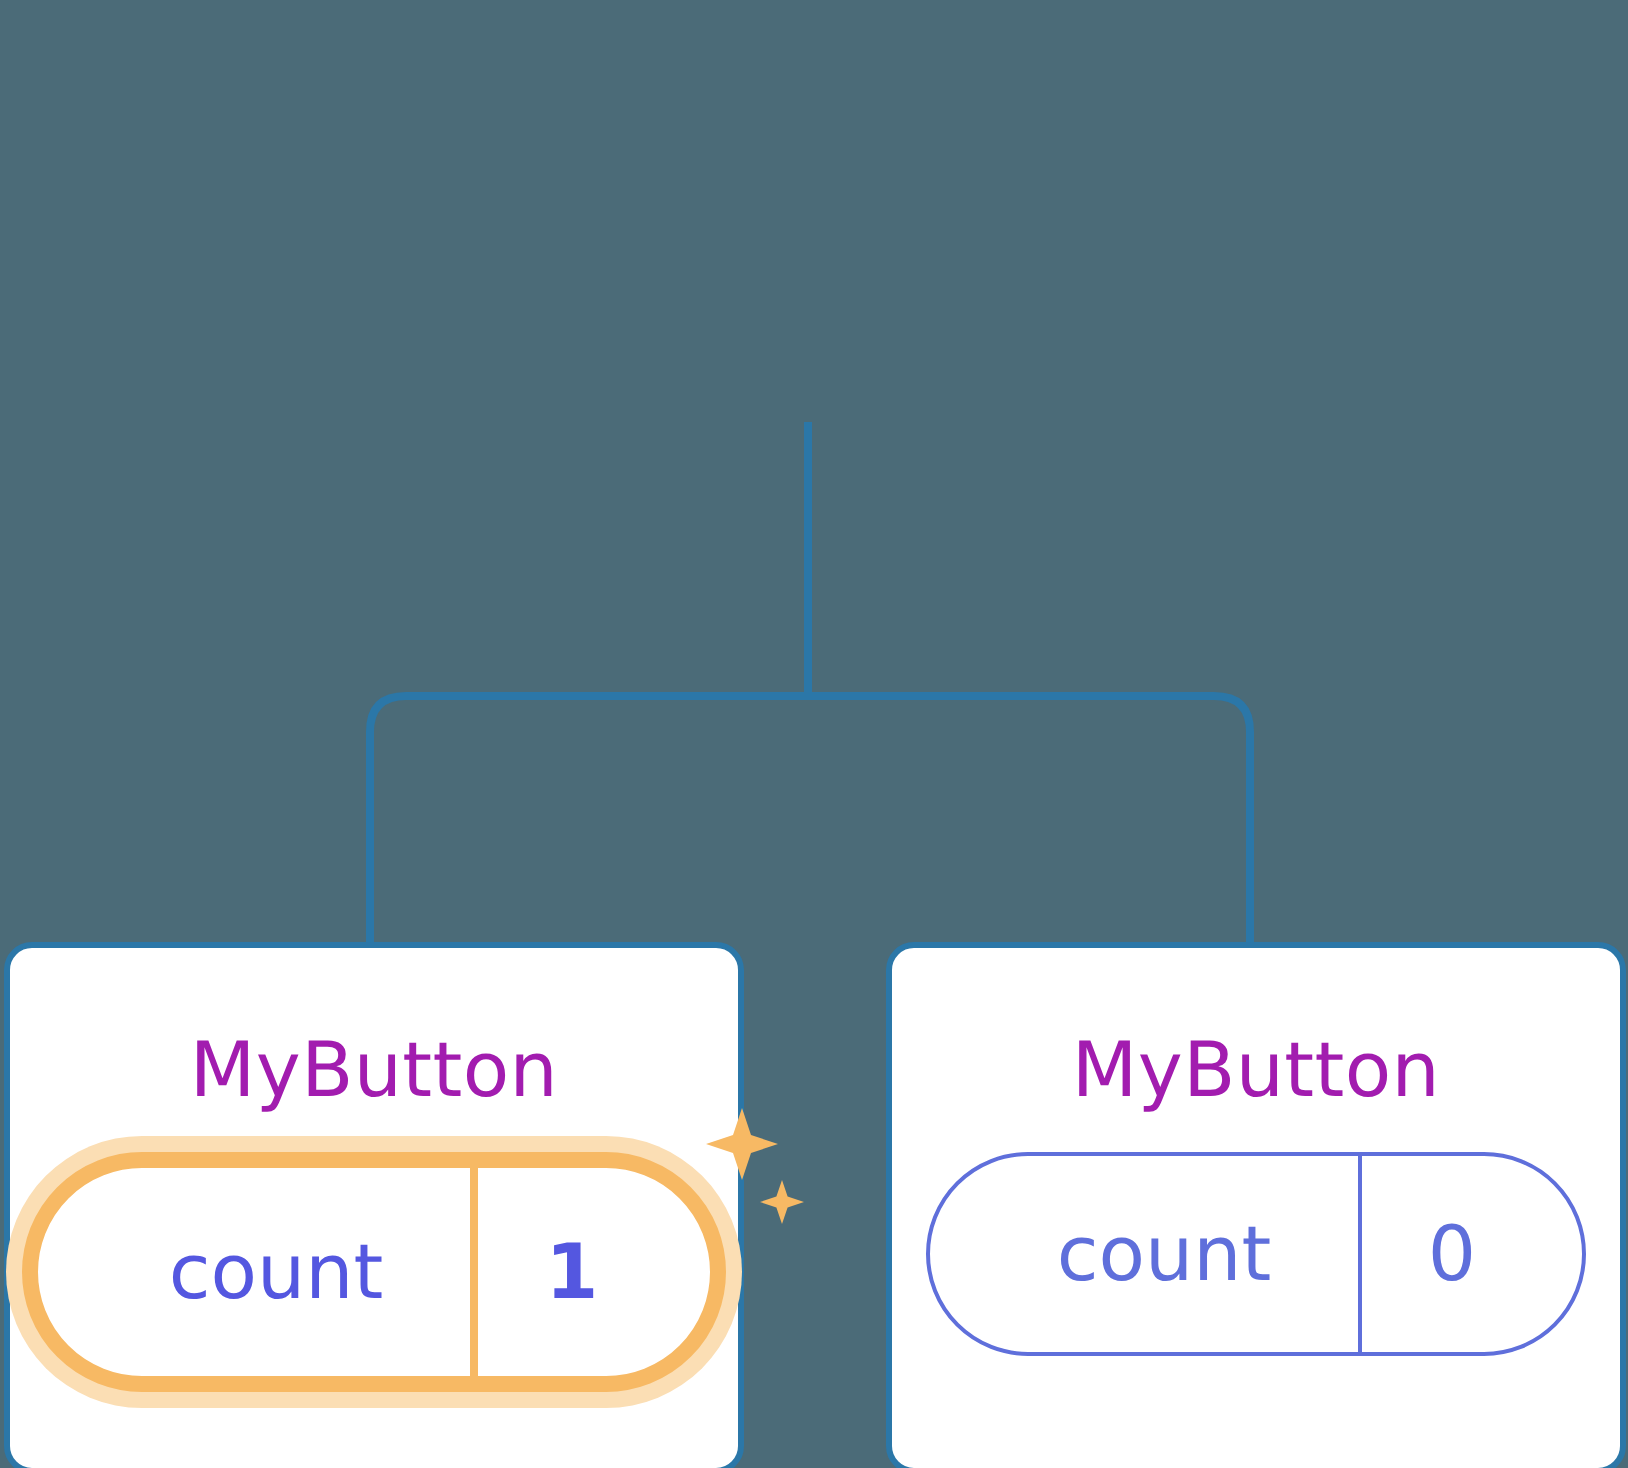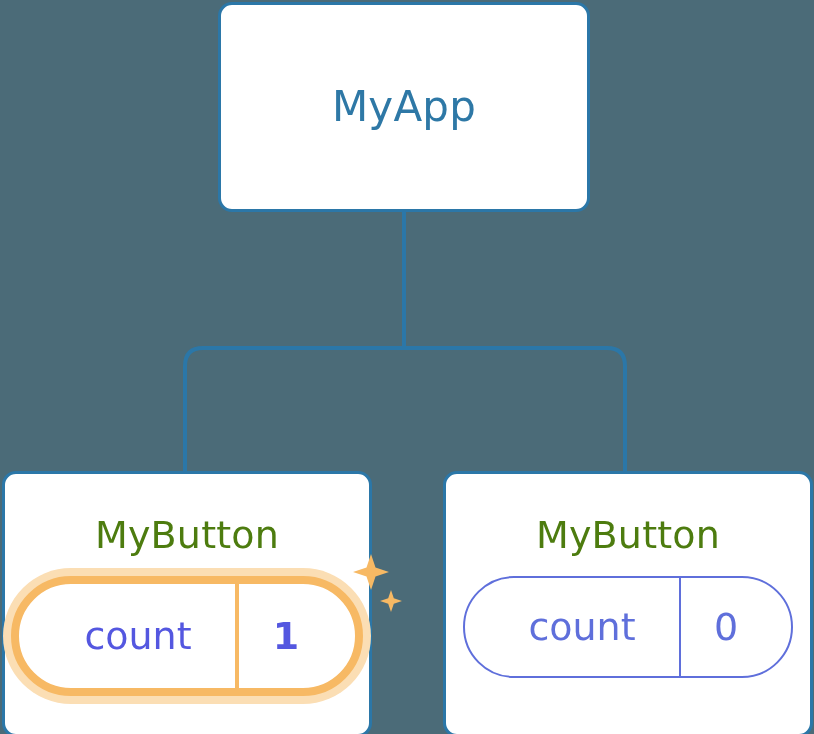--- a/index.html
+++ b/index.html
@@ -65,21 +65,21 @@
   }
   .node-child-left {
     left: 2px;
     width: 370px;
   }
   .node-child-right {
     left: 443px;
     width: 370px;
   }
   .node-title {
-    color: #4d7c0f;
+    color: #a21caf;
     font-size: 38px;
     font-weight: 400;
     line-height: 1;
     letter-spacing: 0.2px;
   }
 
   
   .pill-wrap {
     position: relative;
     margin-top: 22px;
@@ -162,23 +162,20 @@
 
 <div id="stage">
 
   <svg id="connectors" viewBox="0 0 814 734">
 
     <path d="M 404 211 L 404 348" fill="none" stroke="#2b77a8" stroke-width="4" stroke-linecap="butt"></path>
 
     <path d="M 185 472 L 185 366 Q 185 348 203 348 L 607 348 Q 625 348 625 366 L 625 472" fill="none" stroke="#2b77a8" stroke-width="4" stroke-linejoin="round"></path>
   </svg>
 
-  <div class="node node-root">
-    <div class="node-title-root">MyApp</div>
-  </div>
 
   <div class="node node-child node-child-left">
     <div class="node-title">MyButton</div>
 
     <div class="pill-wrap">
       <div class="pill-hl">
         <div class="cell cell-key">count</div>
         <div class="cell cell-val">1</div>
       </div>
 

